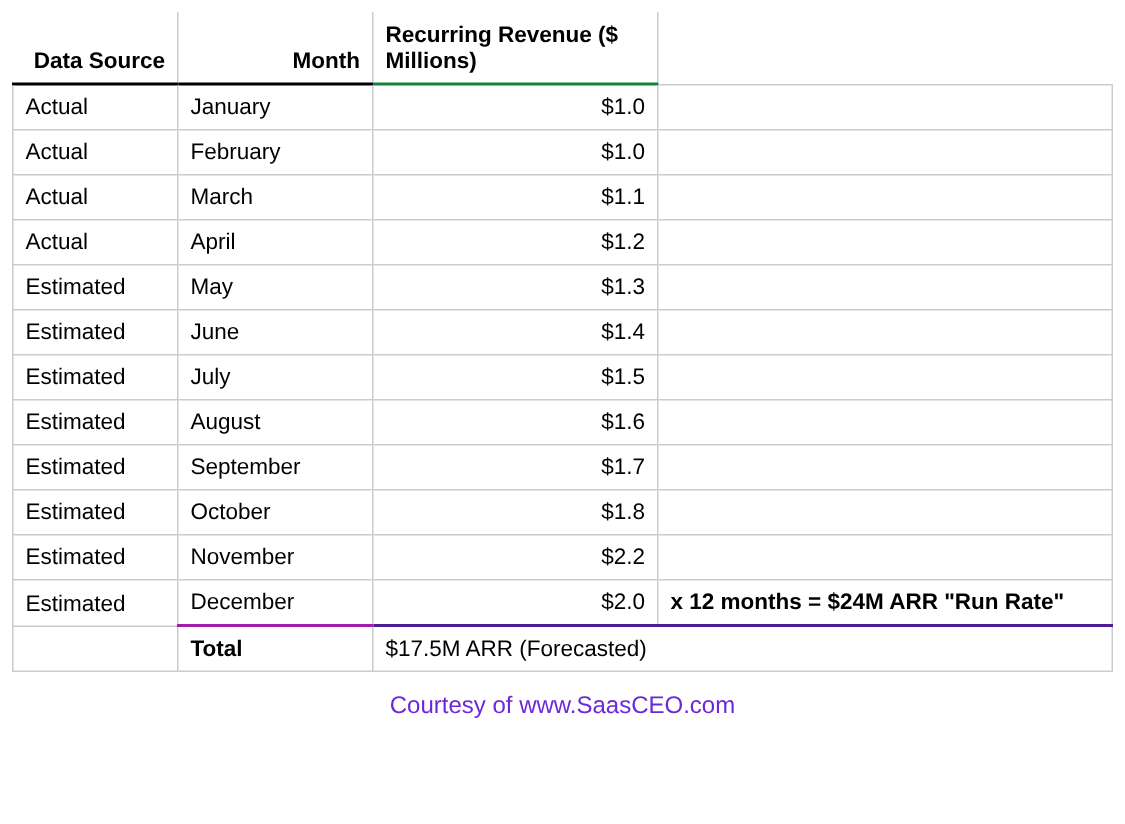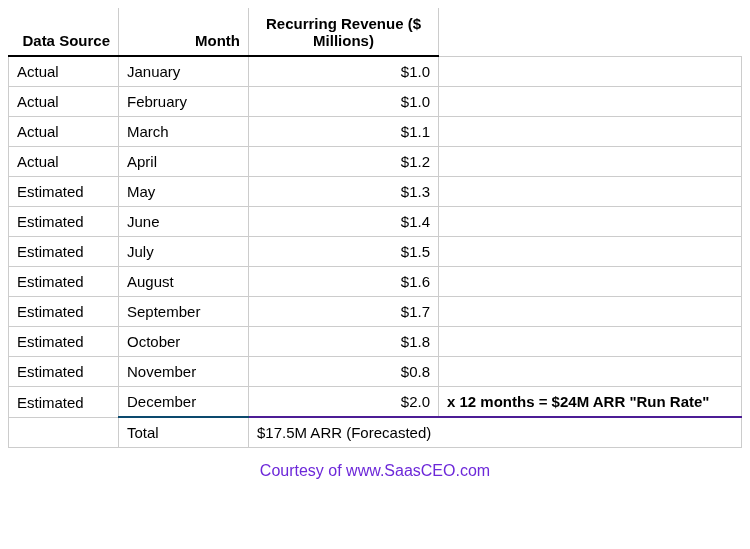--- a/index.html
+++ b/index.html
@@ -28,31 +28,30 @@
     }
     th {
       font-weight: bold;
       text-align: left;
       vertical-align: bottom;
       border-top-color: transparent;
       border-left-color: transparent;
     }
     th:last-child { border-right-color: transparent; border-bottom-color: #ccc; }
     th.rev {
-      text-align: center;
-      border-bottom: 2px solid #000000;
+      border-bottom: 2px solid #15803d;
     }
     th.src, th.mon {
       border-bottom: 2px solid #000;
       text-align: right;
     }
     th.src { border-left-color: transparent; }
     td.num { text-align: right; }
     td.note { font-weight: bold; margin-left: 32px; }
-    tr.total td.mon { border-top: 2px solid #0c4a6e; font-weight: normal; }
+    tr.total td.mon { border-top: 2px solid #a21caf; font-weight: bold; }
     tr.total td.val { border-top: 2px solid #4c1d95; font-weight: normal; }
     tr.total td.src { }
     .footer {
       text-align: center;
       color: #6d28d9;
       font-size: 16px;
       padding-top: 14px;
     }
   </style>
 </head>
@@ -130,21 +129,21 @@
       </tr>
       <tr>
         <td>Estimated</td>
         <td>October</td>
         <td class="num">$1.8</td>
         <td class="note"></td>
       </tr>
       <tr>
         <td>Estimated</td>
         <td>November</td>
-        <td class="num">$0.8</td>
+        <td class="num">$2.2</td>
         <td class="note"></td>
       </tr>
       <tr>
         <td>Estimated</td>
         <td>December</td>
         <td class="num">$2.0</td>
         <td class="note">x 12 months = $24M ARR "Run Rate"</td>
       </tr>
     </tbody>
   <tbody>

